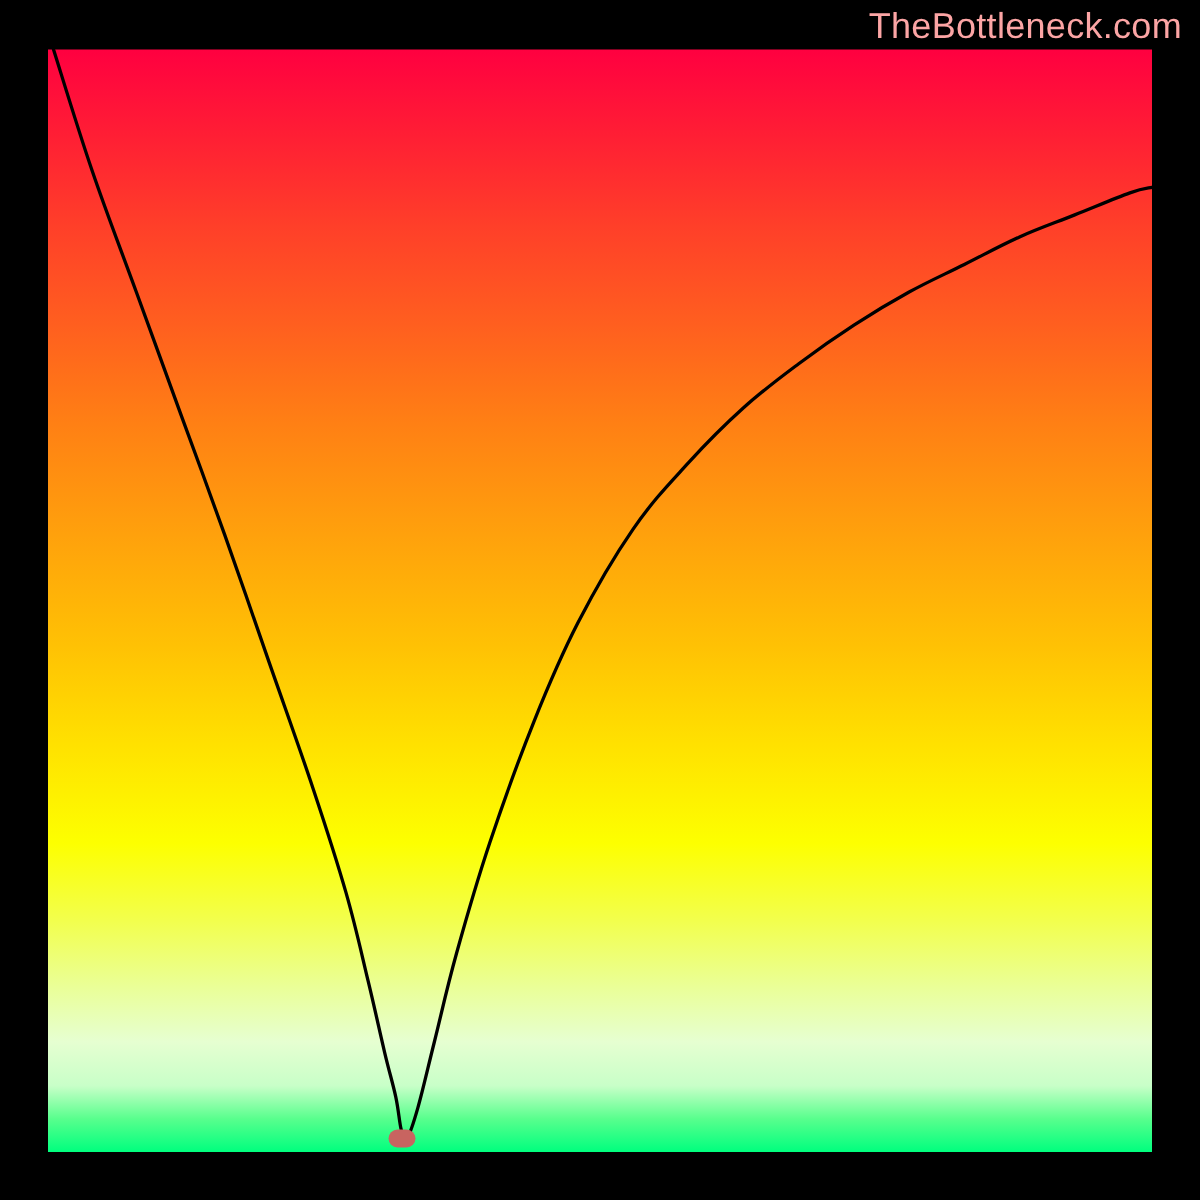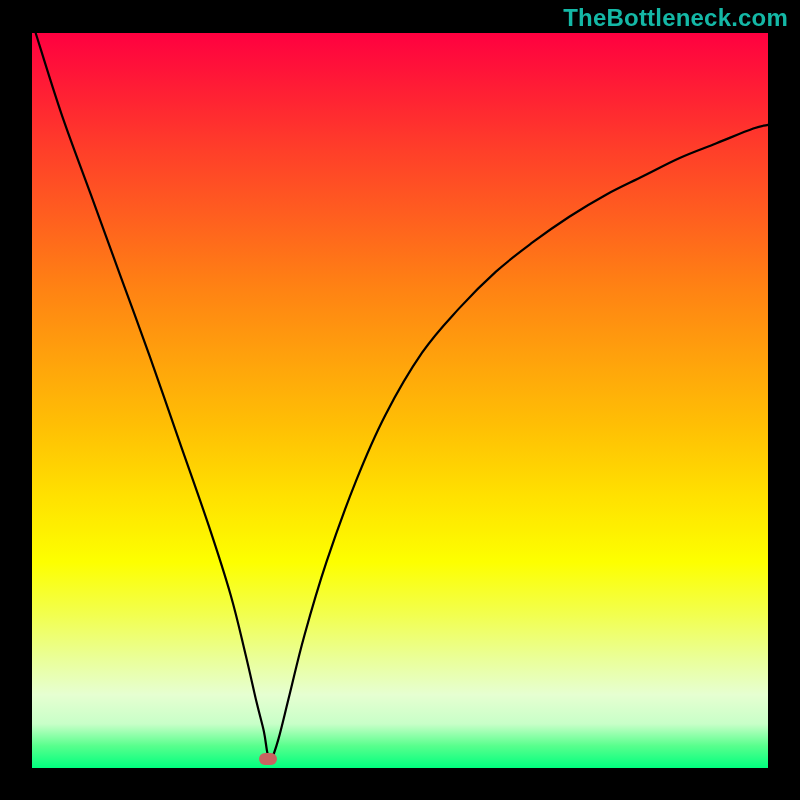--- a/index.html
+++ b/index.html
@@ -14,23 +14,23 @@
   .frame {
     position: relative;
     width: 800px;
     height: 800px;
     background: #000;
   }
   .watermark {
     position: absolute;
     top: 4px;
     right: 12px;
-    color: #14b8a6;
+    color: #fca5a5;
     font-size: 24px;
-    font-weight: 700;
+    font-weight: 400;
     letter-spacing: 0.2px;
     user-select: none;
   }
   .plot-area {
     position: absolute;
     left: 32px;
     top: 33px;
     width: 736px;
     height: 735px;
     background: linear-gradient(to bottom,

